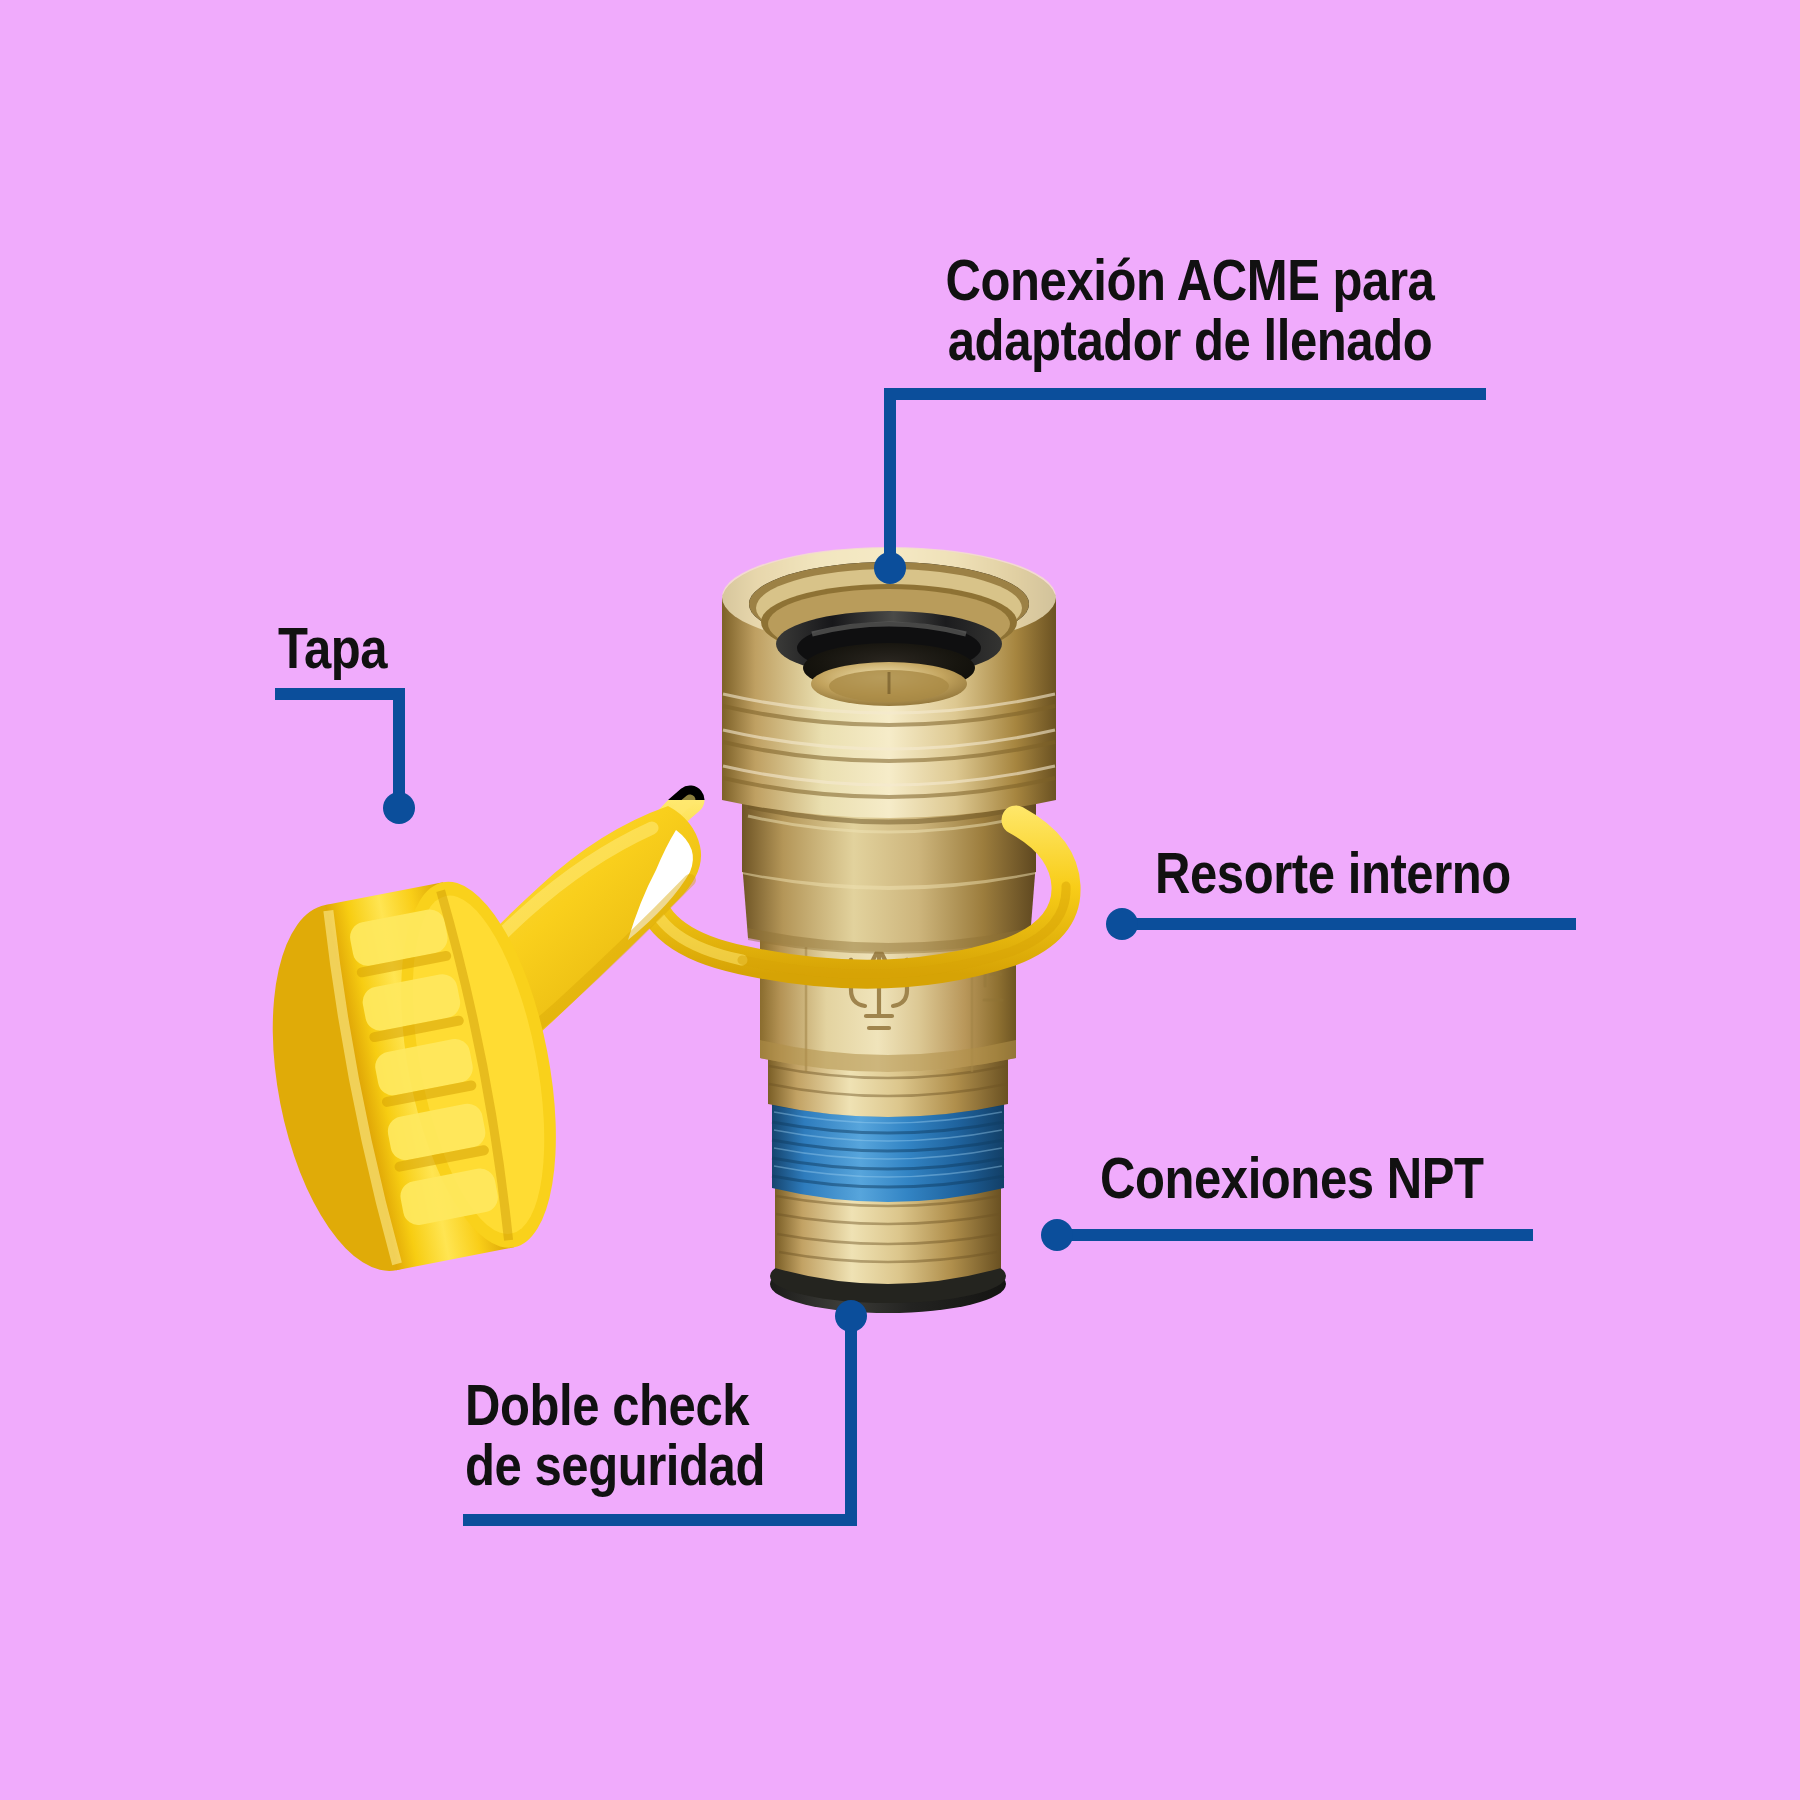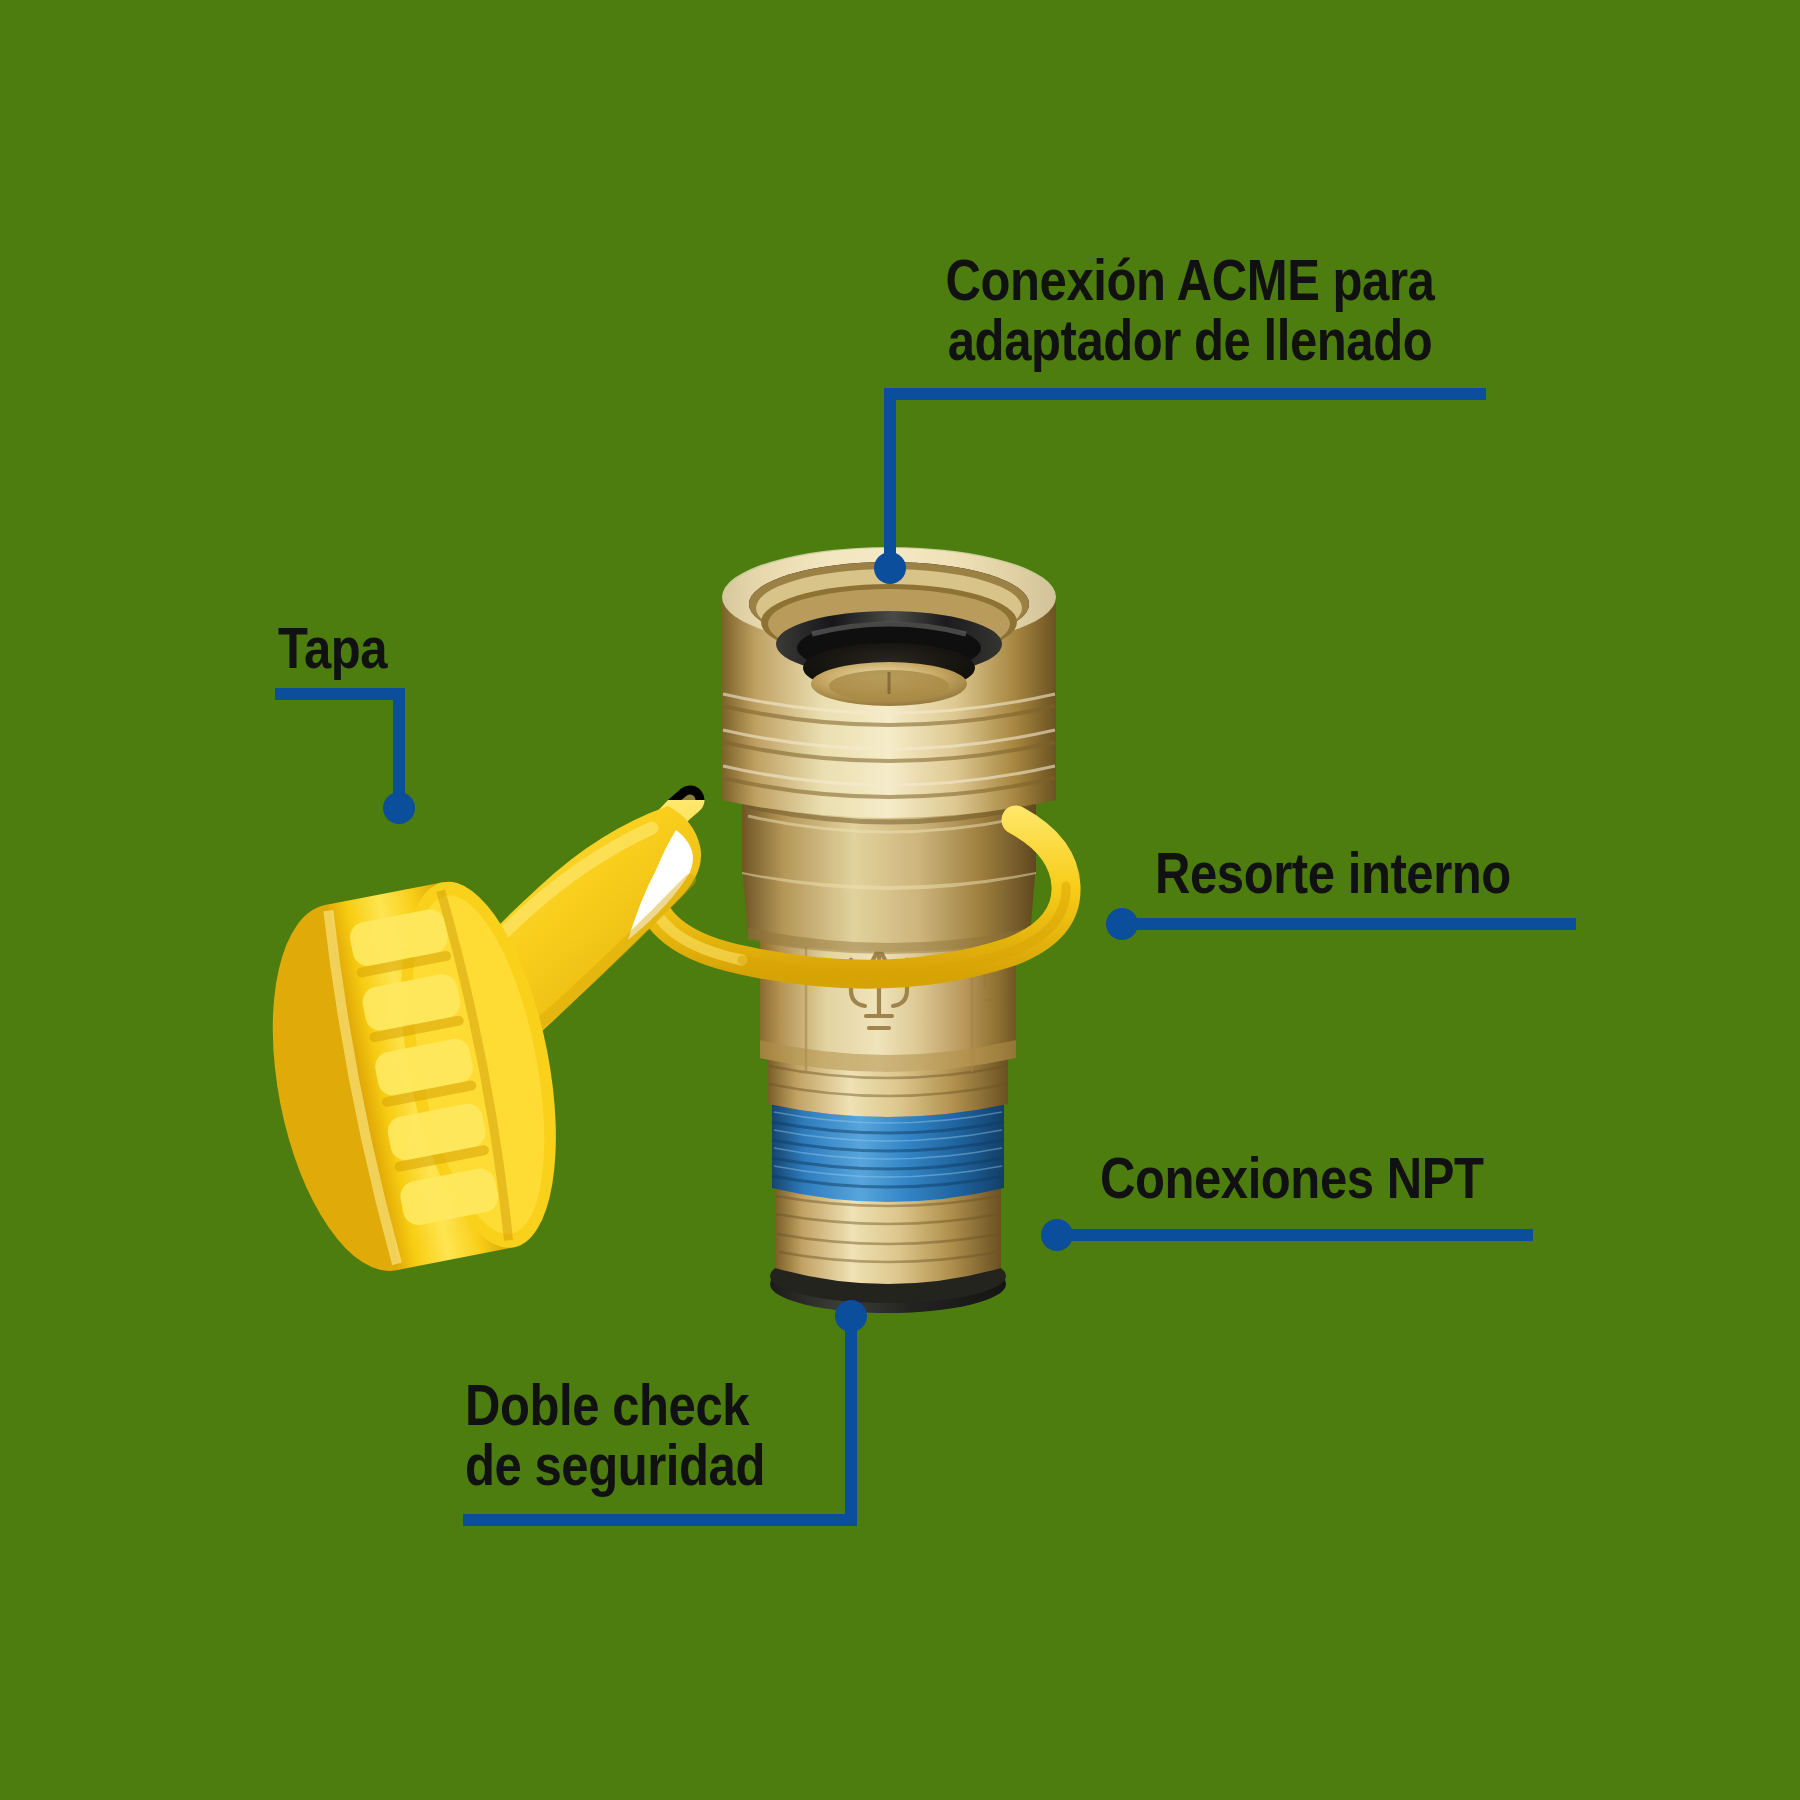--- a/index.html
+++ b/index.html
@@ -1,21 +1,21 @@
 <!DOCTYPE html>
 <html><head>
 <meta charset="utf-8">
 <style>
   html,body{margin:0;padding:0;background:#ffffff;}
   body{
     width:1800px;height:1800px;
     font-family:"Liberation Sans", sans-serif;
     overflow:hidden;position:relative;
   }
-  #stage{position:absolute;inset:0;width:1800px;height:1800px;background:#4d7c0f;}
+  #stage{position:absolute;inset:0;width:1800px;height:1800px;background:#f0abfc;}
 
   
   .callout{
     position:absolute;
     color:#111111;
     font-weight:700;
     font-family:"Liberation Sans", sans-serif;
     font-stretch:condensed;
     transform:scaleX(.86);
     letter-spacing:-0.5px;

